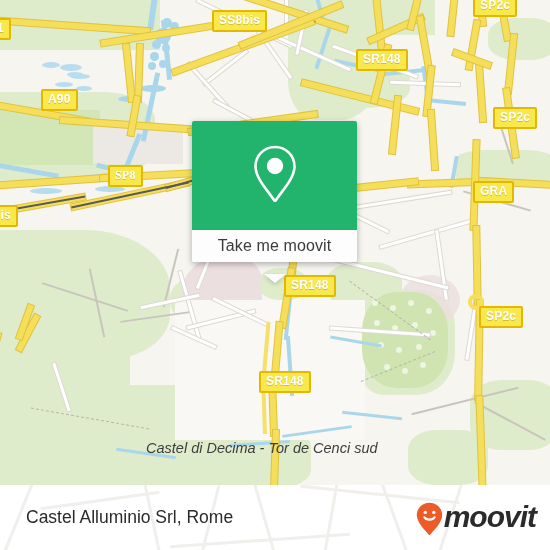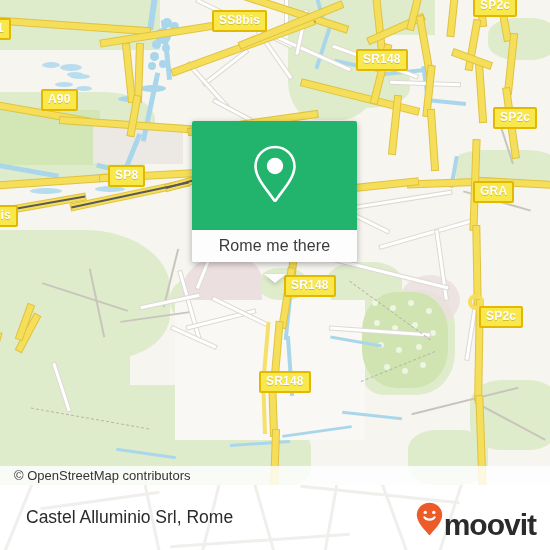--- a/index.html
+++ b/index.html
@@ -50,21 +50,21 @@
   
   #attrib{position:absolute;left:0;top:466px;width:550px;height:19px;
           background:rgba(255,255,255,.82);}
   #attrib span{position:absolute;left:14px;top:2px;font-size:13px;color:#333;}
 
   
   #footer{position:absolute;left:0;top:485px;width:550px;height:65px;
           background:#fff;overflow:hidden;}
   .fstreet{position:absolute;background:#f1efec;}
   #footer-title{position:absolute;left:26px;top:22px;font-size:17.5px;color:#2b2b2b;}
-  #logo{position:absolute;right:14px;top:17px;display:flex;align-items:flex-end;}
+  #logo{position:absolute;right:14px;top:17px;display:flex;align-items:flex-start;font-style:italic;}
   #logo-word{font-size:30px;font-weight:bold;color:#2b2b2b;letter-spacing:-1px;
              line-height:30px;margin-left:1px;}
 </style>
 </head>
 <body>
 
 <div id="app">
 
   <div id="map">
 
@@ -261,48 +261,46 @@
       <div class="motorway" style="left:22px;top:304px;width:6px;height:36px;transform:rotate(20deg);"></div>
     </div>
 
     <div class="layer" id="shields">
         <div class="shield" style="left: -10px; top: 18px;">1</div>
         <div class="shield" style="left: 212px; top: 10px;">SS8bis</div>
         <div class="shield" style="left: 356px; top: 49px;">SR148</div>
         <div class="shield" style="left: 473px; top: -5px;">SP2c</div>
         <div class="shield" style="left: 41px; top: 89px;">A90</div>
         <div class="shield" style="left: 493px; top: 107px;">SP2c</div>
-        <div class="shield" style="left: 108px; top: 165px;">SP8</div>
+        <div class="shield" style="left: 108px; top: 165px; font-family: Liberation Serif, serif;">SP8</div>
         <div class="shield" style="left: 473px; top: 181px;">GRA</div>
         <div class="shield" style="left: -14px; top: 205px;">bis</div>
         <div class="shield" style="left: 284px; top: 275px;">SR148</div>
         <div class="shield" style="left: 479px; top: 306px;">SP2c</div>
         <div class="shield" style="left: 259px; top: 371px;">SR148</div>
       </div>
 
+    <div class="placelbl" id="place-label" style="left:146px;top:440px;">Castel di Decima - Tor de Cenci sud</div>
 
     <div id="card">
       <div id="card-top">
         <span>
           <svg width="48" height="62" viewBox="0 0 48 62">
             <path d="M24 4 C13 4 4.5 12.6 4.5 23.4 C4.5 35 17 48 23 57 C23.5 57.8 24.5 57.8 25 57
                      C31 48 43.5 35 43.5 23.4 C43.5 12.6 35 4 24 4 Z" fill="none" stroke="#ffffff" stroke-width="2.6"></path>
             <circle cx="24" cy="23" r="8.2" fill="#ffffff"></circle>
           </svg>
         </span>
       </div>
       <div id="card-bottom">
-        <span id="card-label">Rome me there</span>
+        <span id="card-label">Take me moovit</span>
       </div>
       <div id="card-tail"></div>
     </div>
 
-    <div id="attrib">
-      <span>© OpenStreetMap contributors</span>
-    </div>
   </div>
 
   <div id="footer">
     <div class="fstreet" style="left:18px;top:-10px;width:3px;height:80px;transform:rotate(22deg);"></div>
     <div class="fstreet" style="left:150px;top:-10px;width:3px;height:80px;transform:rotate(-12deg);"></div>
     <div class="fstreet" style="left:210px;top:-10px;width:3px;height:80px;transform:rotate(14deg);"></div>
     <div class="fstreet" style="left:262px;top:-10px;width:3px;height:80px;transform:rotate(-16deg);"></div>
     <div class="fstreet" style="left:330px;top:-10px;width:3px;height:80px;transform:rotate(10deg);"></div>
     <div class="fstreet" style="left:392px;top:-10px;width:3px;height:80px;transform:rotate(-20deg);"></div>
     <div class="fstreet" style="left:450px;top:-10px;width:3px;height:80px;transform:rotate(18deg);"></div>

